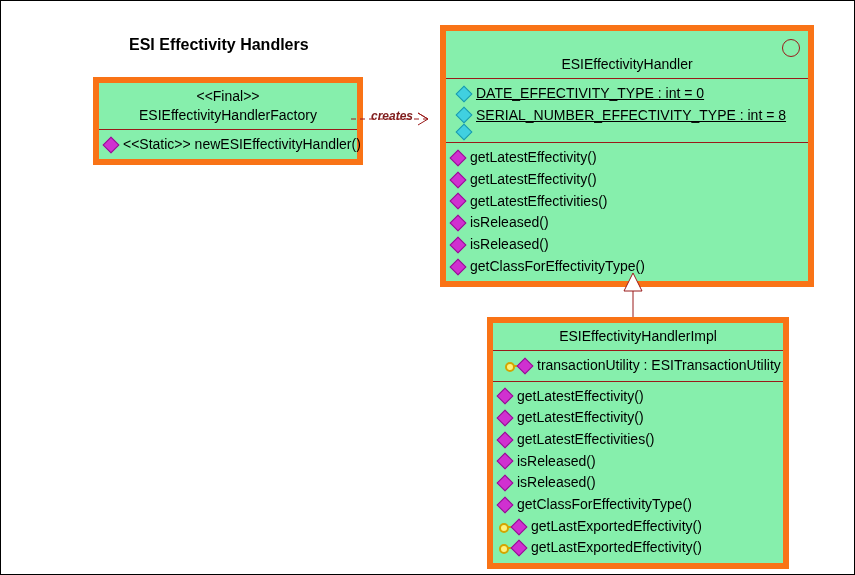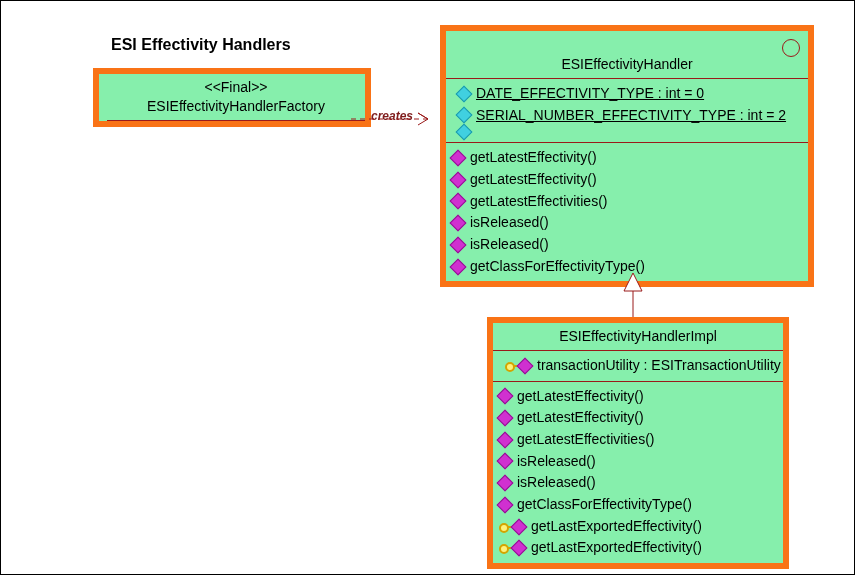--- a/index.html
+++ b/index.html
@@ -14,20 +14,21 @@
     height: 575px;
     border: 1px solid #000;
     box-sizing: border-box;
     background: #fff;
   }
   .title {
     position: absolute;
     font-weight: bold;
     font-size: 16px;
     color: #000;
+    margin-left: 18px;
   }
   .class-box {
     position: absolute;
     background: #86efac;
     border: 6px solid #f97316;
     font-size: 14px;
     color: #000;
   }
   .class-header {
     border-bottom: 1px solid #9a1a1a;
@@ -112,40 +113,46 @@
     pointer-events: none;
   }
 </style>
 </head>
 <body>
 
 <div class="canvas">
 
   <div class="title" style="left:110px; top:35px;">ESI Effectivity Handlers</div>
 
-  <div class="class-box" style="left:92px; top:67px; width:258px;padding-left:8px;">
+  <div class="class-box" style="left:92px; top:76px; width:258px;">
     <div class="class-header">
       <div>&lt;&lt;Final&gt;&gt;</div>
       <div>ESIEffectivityHandlerFactory</div>
     </div>
+    <div class="class-methods" id="factory-methods">
+        <div class="member">
+          <span class="icon-diamond-magenta"></span>
+          <span class="text">&lt;&lt;Static&gt;&gt; newESIEffectivityHandler()</span>
+        </div>
+      </div>
   </div>
 
   <div class="class-box" style="left:439px; top:24px; width:362px;">
     <div class="circle-top" style="right:8px; top:8px;"></div>
     <div class="class-header" style="padding-top:24px;">
       <div>ESIEffectivityHandler</div>
     </div>
     <div class="class-attrs" id="handler-attrs">
         <div class="member">
           <span class="icon-diamond-cyan"></span>
           <span class="text underline">DATE_EFFECTIVITY_TYPE : int = 0</span>
         </div>
         <div class="member">
           <span class="icon-diamond-cyan"></span>
-          <span class="text underline">SERIAL_NUMBER_EFFECTIVITY_TYPE : int = 2</span>
+          <span class="text underline">SERIAL_NUMBER_EFFECTIVITY_TYPE : int = 8</span>
         </div>
         <div class="member">
           <span class="icon-diamond-cyan"></span>
         </div>
       </div>
     <div class="class-methods" id="handler-methods">
         <div class="member">
           <span class="icon-diamond-magenta"></span>
           <span class="text">getLatestEffectivity()</span>
         </div>

